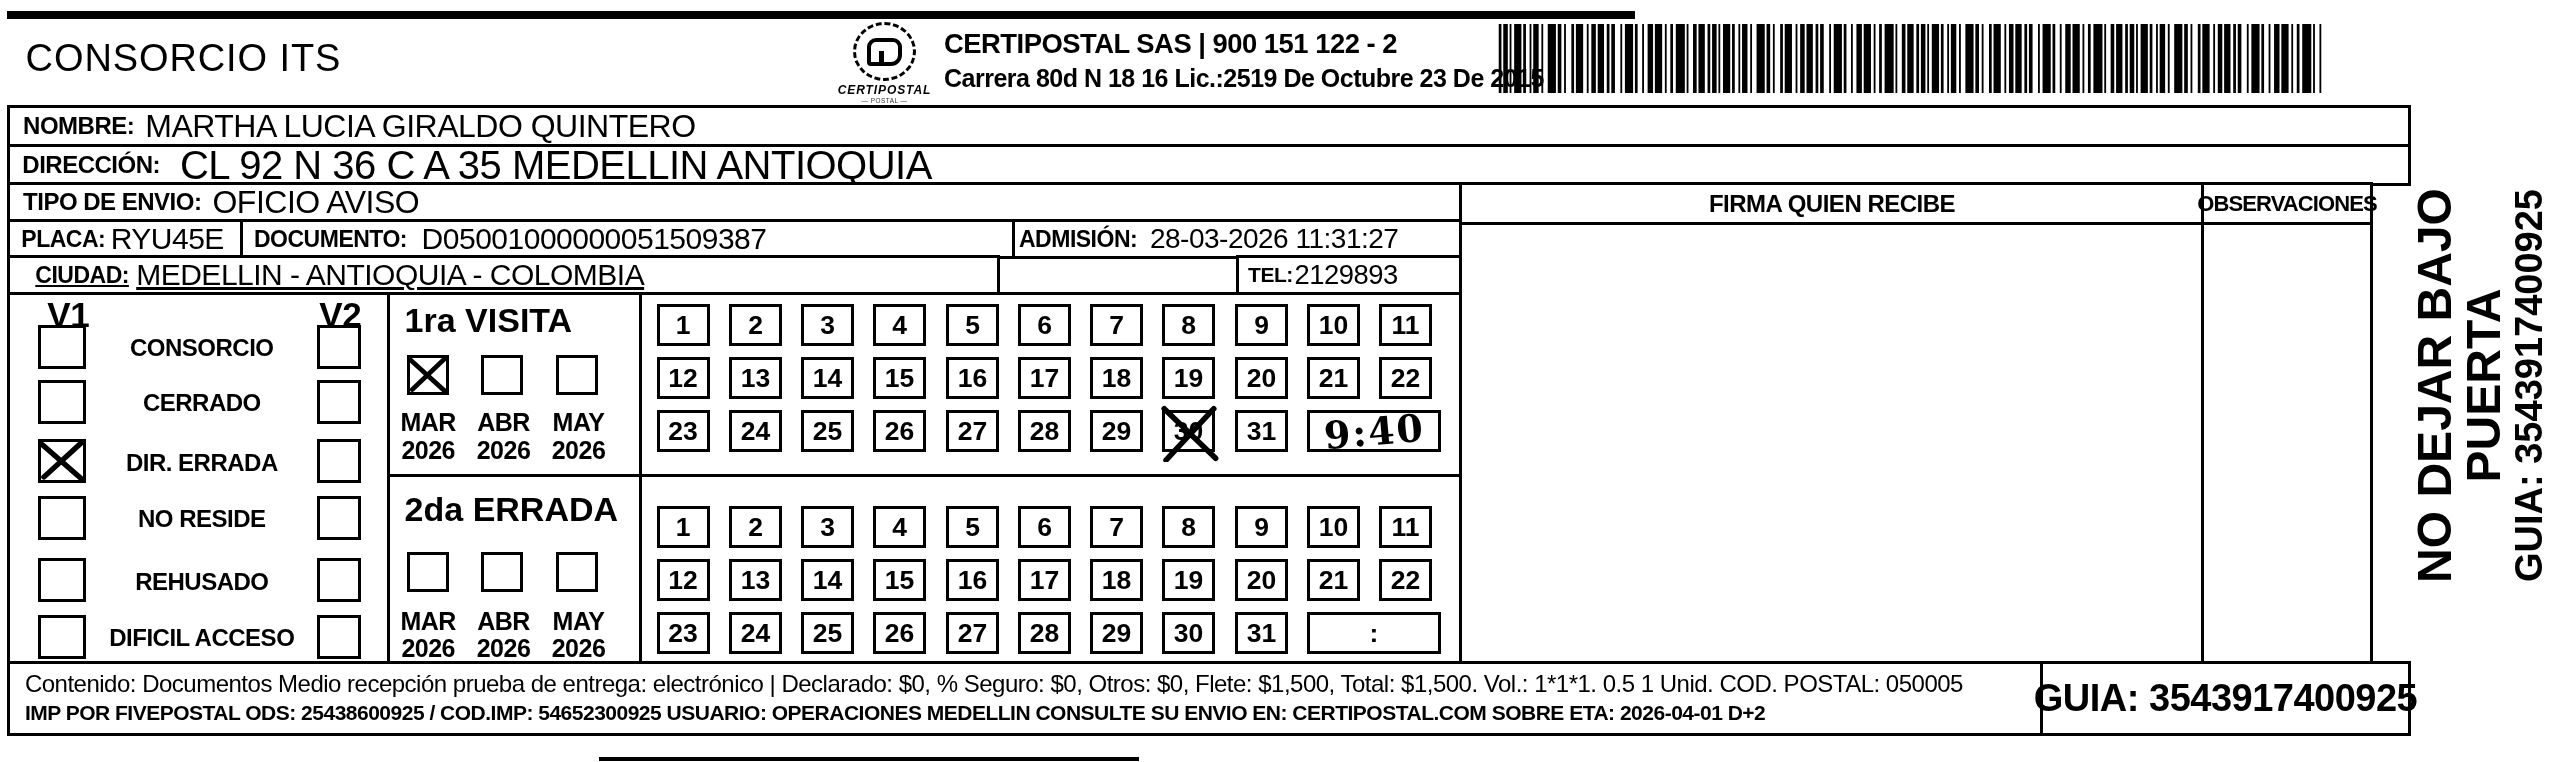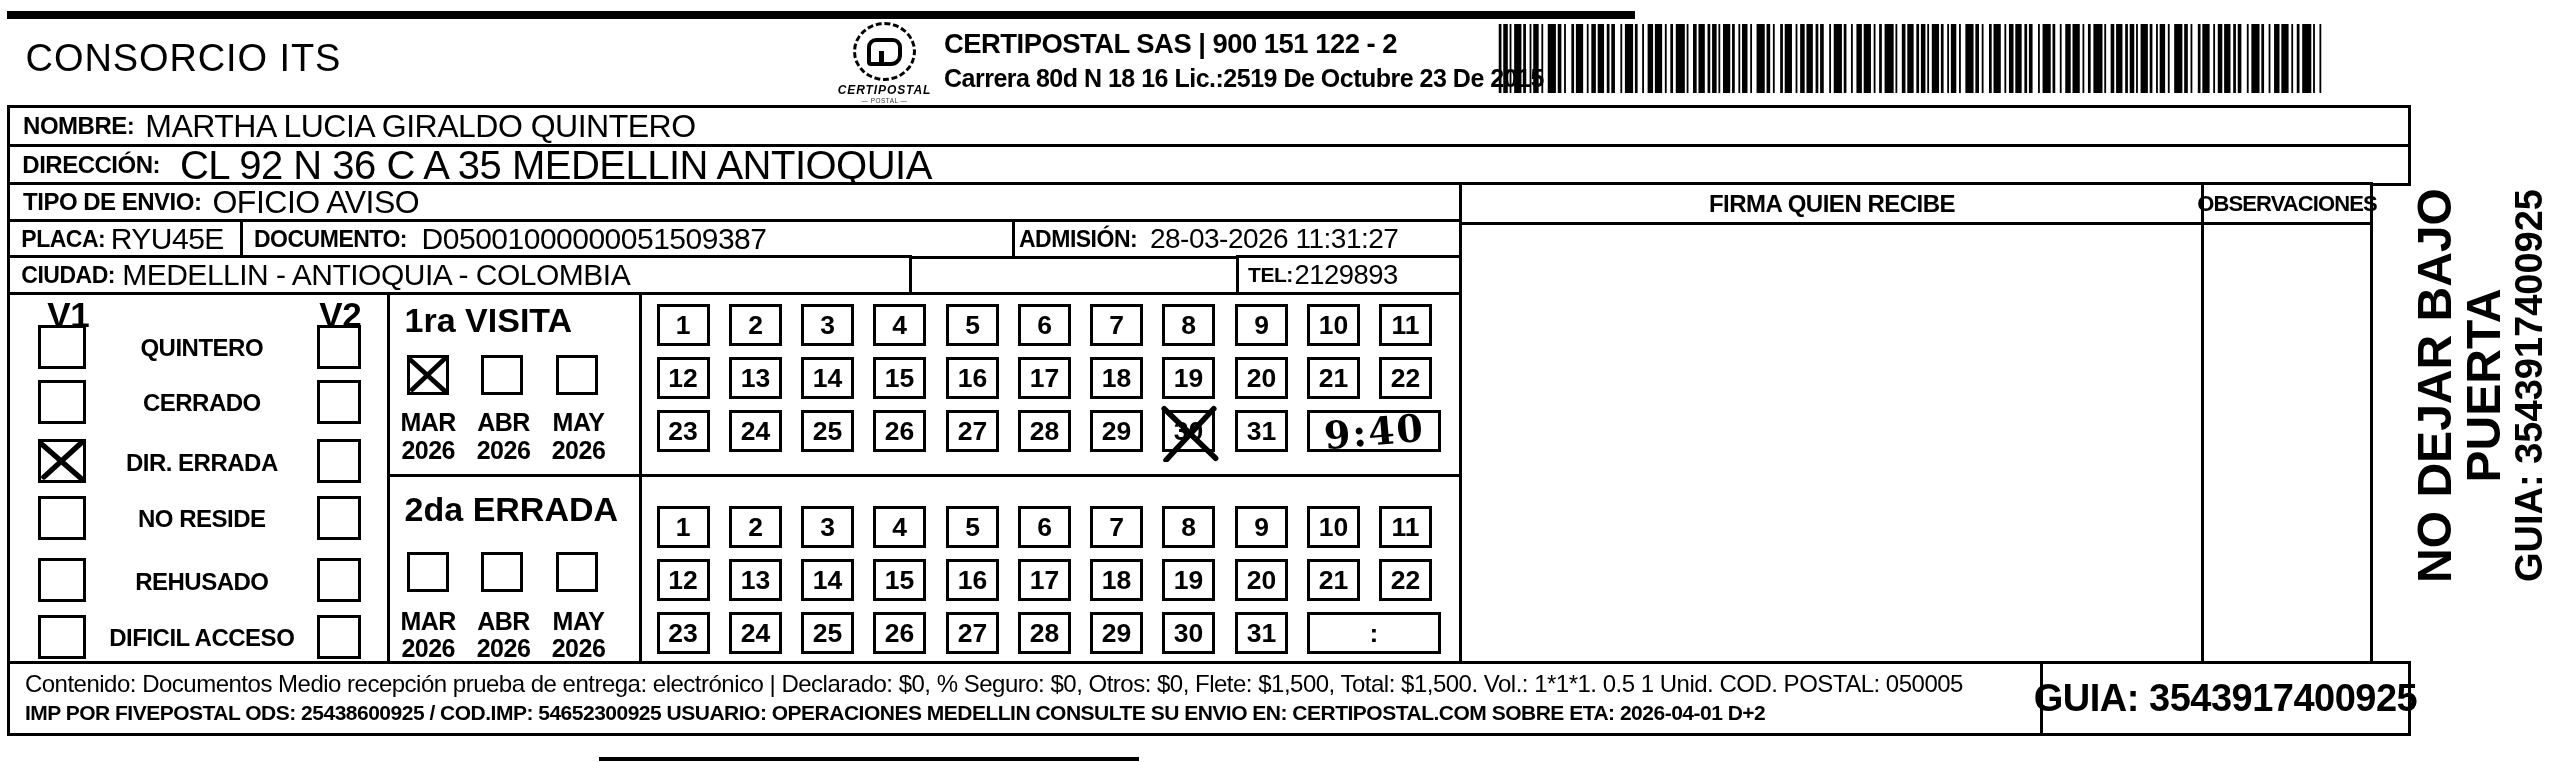--- a/index.html
+++ b/index.html
@@ -86,35 +86,35 @@
   </div>
   <div class="cell" style="left:240px;top:219px;width:776px;height:40px;padding-left:11px;">
     <span class="lbl" style="font-size:23px;">DOCUMENTO:</span>
     <span class="val" style="font-size:30px;margin-left:14.6px;">D05001000000051509387</span>
   </div>
   <div class="cell" style="left:1012px;top:219px;width:450px;height:40px;padding-left:4px;">
     <span class="lbl" style="font-size:23px;">ADMISIÓN:</span>
     <span class="val" style="font-size:28px;margin-left:12.8px;">28-03-2026 11:31:27</span>
   </div>
 
-  <div class="cell" style="left:7.3px;top:255px;width:905px;height:40px;padding-left:11px;">
+  <div class="cell" style="left:7.3px;top:255px;width:993px;height:40px;padding-left:25px;text-decoration:underline;">
     <span class="lbl" style="font-size:23px;">CIUDAD:</span>
     <span class="val" style="font-size:30px;margin-left:7.3px;">MEDELLIN - ANTIOQUIA - COLOMBIA</span>
   </div>
   <div class="cell" style="left:1236px;top:255px;width:226px;height:40px;padding-left:9.1px;">
     <span class="lbl" style="font-size:21px;">TEL:</span>
     <span class="val" style="font-size:27.4px;margin-left:1.8px;">2129893</span>
   </div>
 
   <div class="cell" id="statusbox" style="left:7.3px;top:292px;width:383px;height:373px;display:block;">
     <span class="abs lbl" style="left:37px;top:0px;font-size:35px;">V1</span>
     <span class="abs lbl" style="left:309px;top:0px;font-size:35px;">V2</span>
     <div id="status-rows">
         <div class="cb" style="position: absolute; left: 27.4px; top: 30px; width: 48px; height: 44px;"></div>
-        <span class="abs lbl" style="left: 82px; top: 39px; width: 219px; text-align: center; font-size: 24px;">QUINTERO</span>
+        <span class="abs lbl" style="left: 82px; top: 39px; width: 219px; text-align: center; font-size: 24px;">CONSORCIO</span>
         <div class="cb" style="position: absolute; left: 307px; top: 30px; width: 44px; height: 44px;"></div>
         <div class="cb" style="position: absolute; left: 27.4px; top: 85px; width: 48px; height: 44px;"></div>
         <span class="abs lbl" style="left: 82px; top: 94px; width: 219px; text-align: center; font-size: 24px;">CERRADO</span>
         <div class="cb" style="position: absolute; left: 307px; top: 85px; width: 44px; height: 44px;"></div>
         <div class="cb" style="position: absolute; left: 27.4px; top: 144px; width: 48px; height: 44px;">
           <svg viewBox="0 0 24 24" preserveAspectRatio="none">
             <path d="M2 3 L22 22 M22 2 L3 21" stroke="#000" stroke-width="2.8" fill="none" stroke-linecap="round"></path>
           </svg>
         </div>
         <span class="abs lbl" style="left: 82px; top: 154px; width: 219px; text-align: center; font-size: 24px;">DIR. ERRADA</span>

